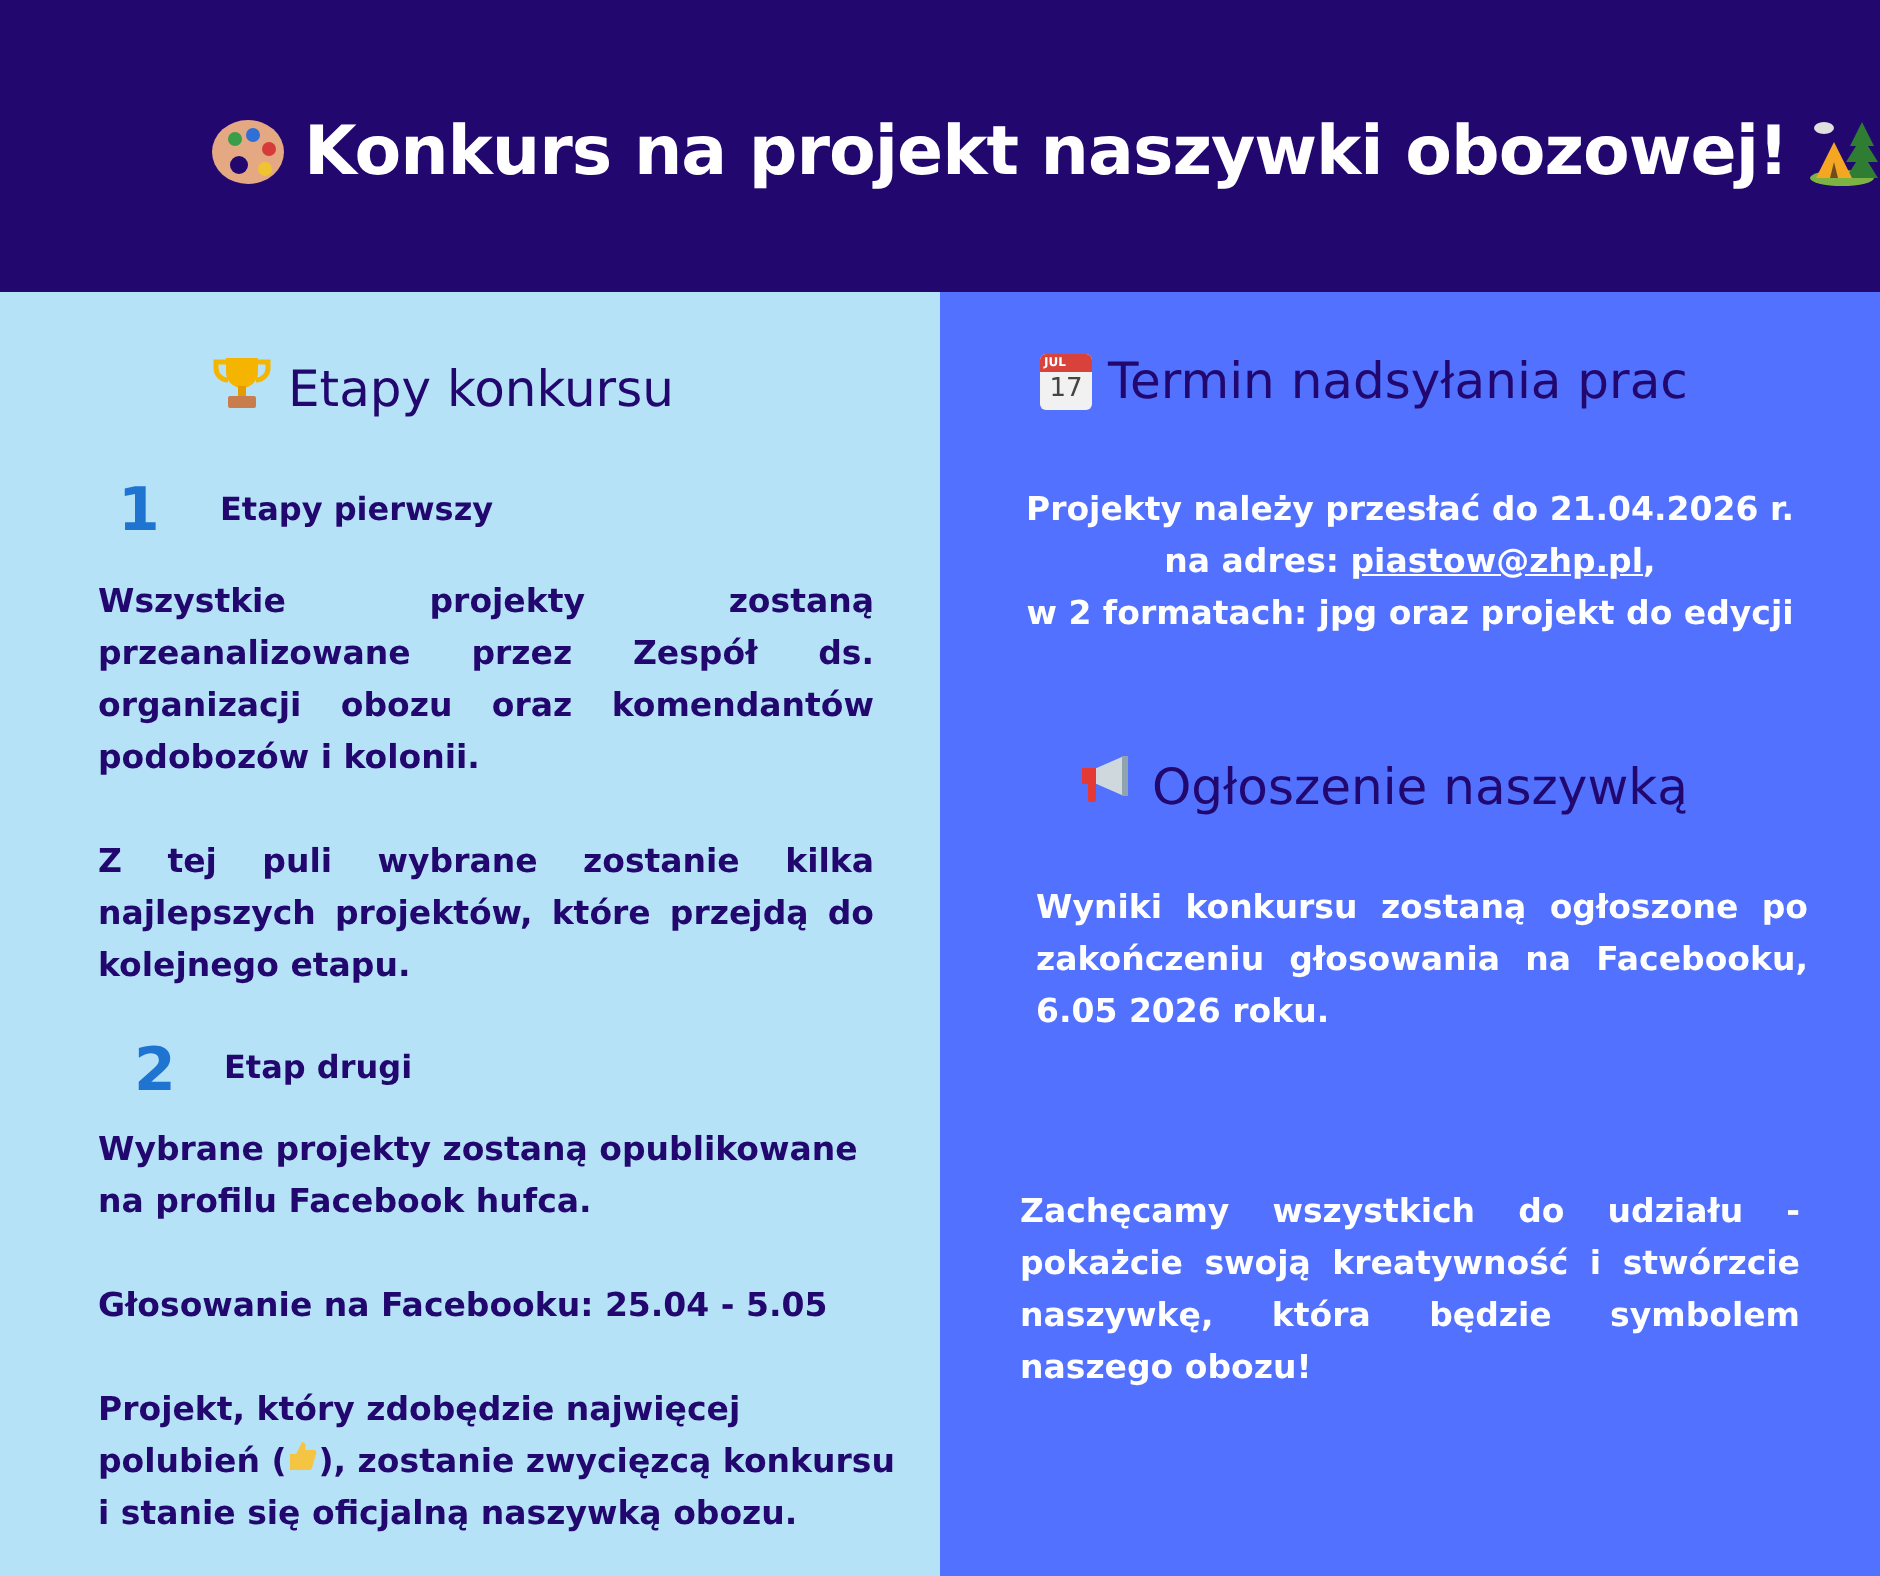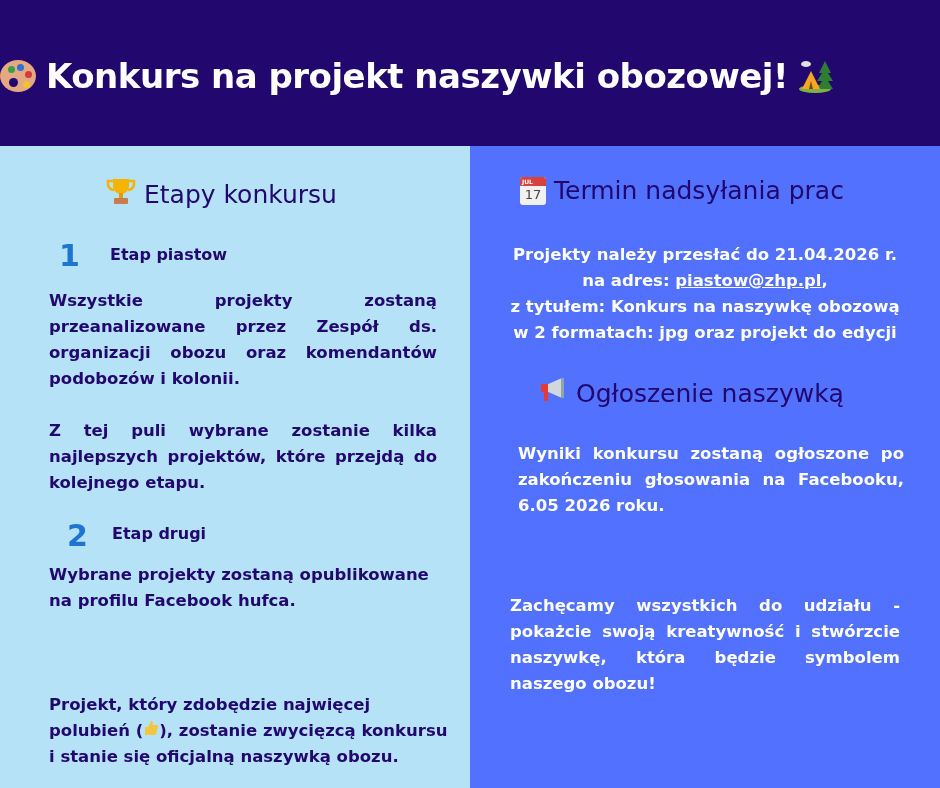--- a/index.html
+++ b/index.html
@@ -2,21 +2,21 @@
 <html><head>
 <meta charset="utf-8">
 <style>
   * { box-sizing: border-box; margin: 0; padding: 0; }
   html, body { width: 940px; height: 788px; overflow: hidden; }
   body { font-family: "Liberation Sans", "DejaVu Sans", sans-serif; position: relative; background: #b6e2f8; }
 
   .header {
     position: absolute; left: 0; top: 0; width: 940px; height: 146px;
     background: #21076e;
-    display: flex; align-items: center; justify-content: flex-start;
+    display: flex; align-items: center; justify-content: flex-end;
   }
   .title {
     color: #ffffff; font-family: "DejaVu Sans", sans-serif; font-weight: bold;
     font-size: 34px; letter-spacing: -0.5px; margin-top: 6px;
     display: flex; align-items: center; gap: 10px;
   }
 
   .left {
     position: absolute; left: 12px; top: 146px; width: 470px; height: 642px;
     background: #b6e2f8; color: #21076e;
@@ -101,29 +101,30 @@
         <path d="M7 5H2v3a6 6 0 0 0 6 6" fill="none" stroke="#f4b400" stroke-width="2.5"></path>
         <path d="M23 5h5v3a6 6 0 0 1-6 6" fill="none" stroke="#f4b400" stroke-width="2.5"></path>
         <rect x="13" y="17" width="4" height="5" fill="#e39b00"></rect>
         <rect x="8" y="22" width="14" height="6" rx="1" fill="#c97d4d"></rect>
       </svg>
     </span>
     <span>Etapy konkursu</span>
   </div>
 
   <div class="step-num" style="left:47px;top:92px;">1</div>
-  <div class="step-label" style="left:98px;top:99px;">Etap piastow</div>
+  <div class="step-label" style="left:98px;top:99px;">Etapy pierwszy</div>
 
   <div class="para justify" style="left:37px;top:142px;width:388px;">Wszystkie projekty zostaną przeanalizowane przez Zespół ds. organizacji obozu oraz komendantów podobozów i kolonii.</div>
   <div class="para justify" style="left:37px;top:272px;width:388px;">Z tej puli wybrane zostanie kilka najlepszych projektów, które przejdą do kolejnego etapu.</div>
 
   <div class="step-num" style="left:55px;top:372px;">2</div>
   <div class="step-label" style="left:100px;top:378px;">Etap drugi</div>
 
   <div class="para" style="left:37px;top:416px;width:400px;">Wybrane projekty zostaną opublikowane na profilu Facebook hufca.</div>
+  <div class="para" style="left:37px;top:494px;width:400px;">Głosowanie na Facebooku: 25.04 - 5.05</div>
   <div class="para" style="left:37px;top:546px;width:400px;">
     <span>Projekt, który zdobędzie najwięcej polubień</span>
     (<span class="thumb"><svg width="16" height="16" viewBox="0 0 16 16">
           <path d="M2 7h3v8H2z" fill="#f4c542"></path>
           <path d="M5 7l3-6c2 0 2 2 1.5 4H14c1 0 1.5 1 1 2l-2 7c-.3.7-.8 1-1.5 1H5z" fill="#f4c542"></path>
         </svg></span><span>), zostanie zwycięzcą konkursu i stanie się oficjalną naszywką obozu.</span>
   </div>
 </div>
 
 <div class="right">
@@ -133,21 +134,20 @@
       <span class="day">17</span>
     </span>
     <span>Termin nadsyłania prac</span>
   </div>
 
   <div class="para center" style="left:0;top:96px;width:470px;">
     <div>Projekty należy przesłać do 21.04.2026 r.</div>
     <div>
       <span>na adres: </span><a class="link">piastow@zhp.pl</a><span>,</span>
     </div>
-    <div>z tytułem: Konkurs na naszywkę obozową</div>
     <div>w 2 formatach: jpg oraz projekt do edycji</div>
   </div>
 
   <div class="section-title" style="left:68px;top:231px;">
     <span class="ico">
       <svg width="30" height="26" viewBox="0 0 30 26">
         <polygon points="8,8 24,1 24,21 8,14" fill="#cfd8dc"></polygon>
         <rect x="3" y="7" width="7" height="8" fill="#e53935"></rect>
         <rect x="6" y="14" width="4" height="10" rx="1" fill="#e53935"></rect>
         <rect x="23" y="1" width="3" height="20" fill="#90a4ae"></rect>

